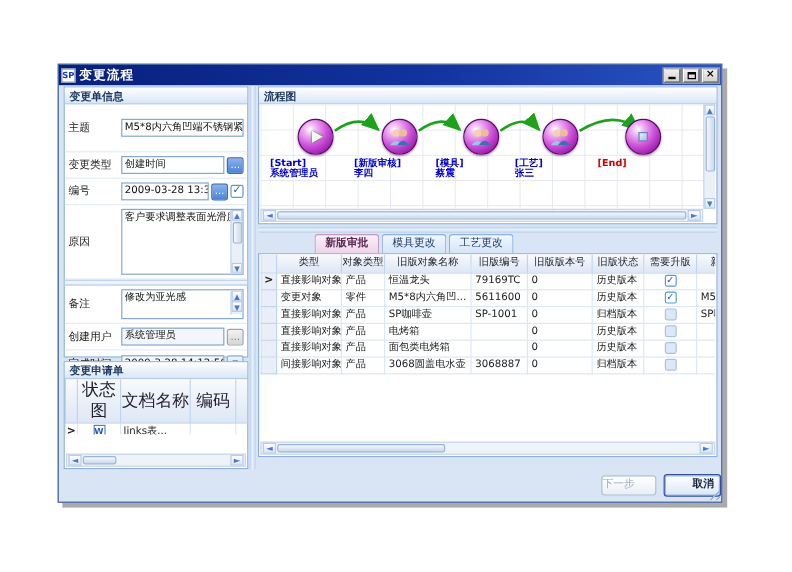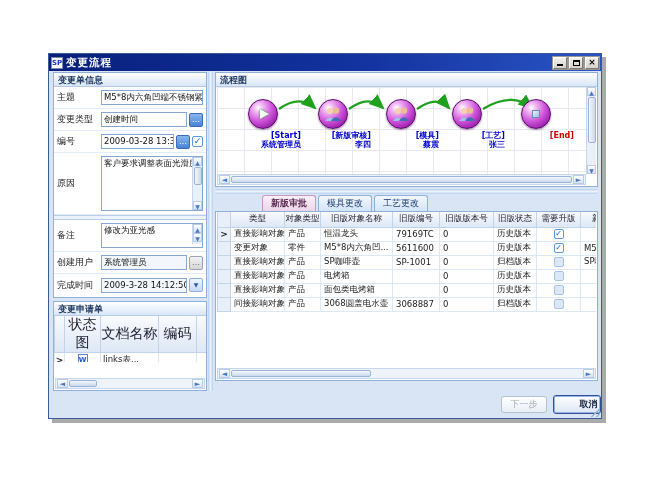--- a/index.html
+++ b/index.html
@@ -78,21 +78,21 @@
   
   .flow-panel { left:166px; top:18px; width:383px; height:115px; }
   .flow-canvas { position:absolute; left:1px; top:14px; right:11px; bottom:12px; background:#fff;
     background-image:linear-gradient(#e6e9ef 1px,transparent 1px),linear-gradient(90deg,#e6e9ef 1px,transparent 1px);
     background-size:27px 21px; overflow:hidden; }
   .flow-vsb { position:absolute; right:1px; top:14px; width:10px; bottom:12px; }
   .flow-hsb { position:absolute; left:1px; right:11px; bottom:1px; height:11px; }
   .node { position:absolute; width:30px; height:30px; border-radius:50%;
     background:radial-gradient(circle at 34% 28%, #ffffff 0%, #f2bcf4 16%, #ce52da 50%, #951ba6 82%, #6b0d7a 100%);
     border:1px solid #5a0a68; box-shadow:0 1px 2px rgba(80,10,90,.5); display:flex; align-items:center; justify-content:center; cursor:pointer;}
-  .node-label { position:absolute; width:76px; text-align:right; font-size:8px; font-weight:bold; color:#0000d0; line-height:9px; cursor:pointer;}
+  .node-label { position:absolute; width:76px; text-align:left; font-size:8px; font-weight:bold; color:#0000d0; line-height:9px; cursor:pointer;}
   .node-label.end { color:#d00000; }
   .tri { width:0; height:0; border-left:9px solid #eefcee; border-top:5.5px solid transparent; border-bottom:5.5px solid transparent; margin-left:3px;
     filter:drop-shadow(0 0 1px #2a7a2a); }
   .cube { width:8px; height:8px; background:linear-gradient(135deg,#e8f2fc,#9ec0e4); border:1px solid #6a88b0; }
   .flow-arrows { position:absolute; left:0; top:0; pointer-events:none; }
 
   
   .tabs { position:absolute; left:166px; top:141px; width:383px; height:16px; display:flex; gap:2px; padding-left:3px; }
   .tab { height:16px; padding:0 8px; font-size:9px; line-height:15px; color:#1a3c6e;
     background:linear-gradient(#f2f7fd,#d4e4f8); border:1px solid #8db2dd; border-bottom:none;
@@ -106,21 +106,21 @@
   .grid-table th { height:15px; background:linear-gradient(#f8fafd,#dde7f5); border:1px solid #c2d4ec; border-top:none;
     font-weight:normal; color:#223; white-space:nowrap; overflow:hidden; }
   .grid-table td { height:14px; border:1px solid #dde8f5; color:#222; padding:0 3px; white-space:nowrap; overflow:hidden; }
   .grid-table td.ind,.grid-table th.ind { background:#e9eff9; border-color:#c2d4ec; text-align:center; padding:0; }
   .grid-table td.ctr { text-align:center; padding:0; }
   .gchk { display:inline-block; width:10px; height:10px; border:1px solid #a8c4e4; border-radius:2px;
     background:#dce8f8; color:transparent; font-size:8px; line-height:8px; font-weight:bold; vertical-align:middle; cursor:pointer;}
   .gchk.on { background:#fff; border-color:#5a9ae0; color:#1a5ac8; }
 
   
-  .btn { position:absolute; height:17px; border-radius:3px; font-size:9px; text-align:center; cursor:pointer; }
+  .btn { position:absolute; height:17px; border-radius:3px; font-size:9px; text-align:left; cursor:pointer; }
   .btn-next { left:452px; top:342px; width:46px; line-height:15px; background:linear-gradient(#ffffff,#e9eef5);
     border:1px solid #b2c2d2; color:#9aa8b8; }
   .btn-cancel { left:504px; top:341px; width:48px; height:19px; line-height:17px; background:linear-gradient(#ffffff,#dbe7f5);
     border:1px solid #33509e; box-shadow:inset 0 0 0 1px #9ab6e0; color:#10203a; font-weight:bold;padding-left:23px; }
   .grip { position:absolute; right:1px; bottom:1px; width:11px; height:11px;
     background:repeating-linear-gradient(135deg, transparent 0 2px, #9db4d2 2px 3.5px); cursor:nwse-resize;
     clip-path:polygon(100% 0,100% 100%,0 100%); }
 </style>
 </head>
 <body>
@@ -138,21 +138,21 @@
         <div class="winbtn">
             <span class="glyph-max"></span>
           </div>
         <div class="winbtn">×</div>
       </div>
     </div>
 
     <div class="panel info-panel">
       <div class="panel-header">变更单信息</div>
 
-      <div class="frow" style="height:22px">
+      <div class="frow" style="height:40px">
         <span class="flabel">主题</span>
         <div class="ctl">
             <div class="tinput">M5*8内六角凹端不锈钢紧固螺钉</div>
           </div>
       </div>
 
       <div class="frow" style="height:22px">
         <span class="flabel">变更类型</span>
         <div class="ctl">
           <div class="tinput">创建时间</div>

